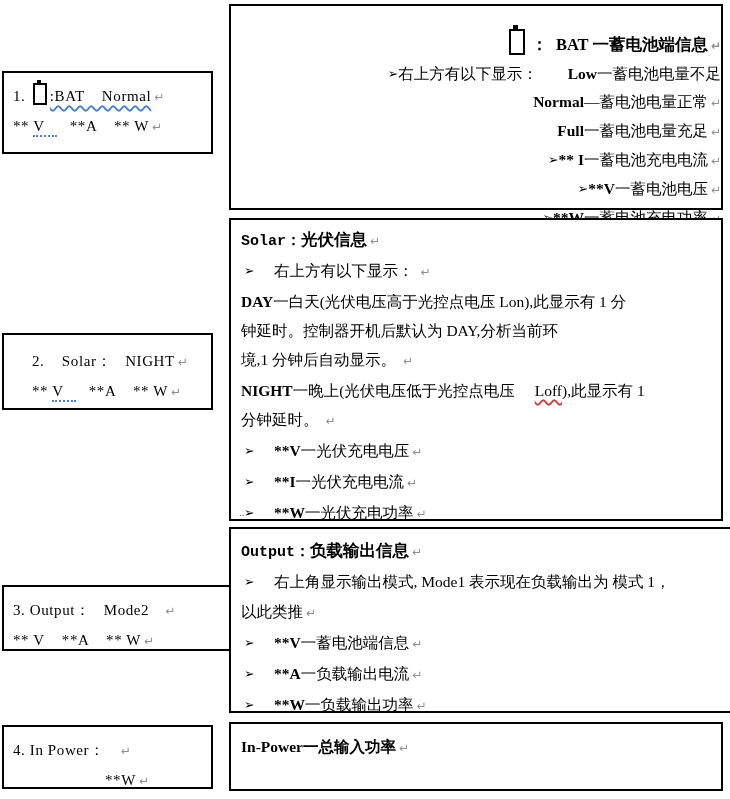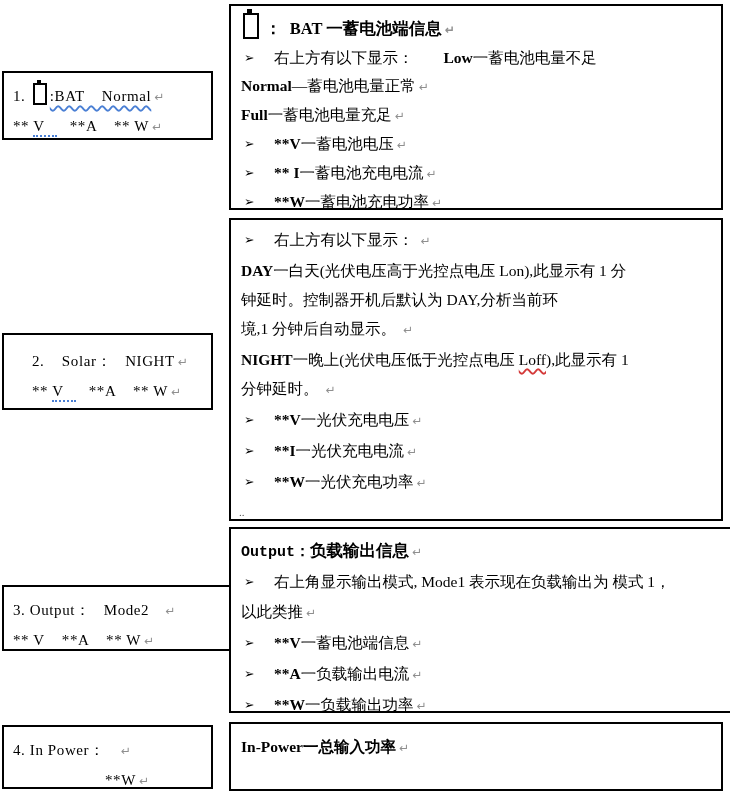--- a/index.html
+++ b/index.html
@@ -3,30 +3,30 @@
 <meta charset="utf-8">
 <style>
   html,body{margin:0;padding:0;background:#fff;}
   .canvas{position:relative;width:730px;height:799px;background:#fff;overflow:hidden;
           font-family:"Liberation Serif","DejaVu Serif",serif;color:#000;}
   .box{position:absolute;box-sizing:border-box;border:2px solid #000;background:#fff;}
 
   
   .lbox{font-size:15px;padding:9px 0 0 9px;letter-spacing:.6px;}
   .lbox .ln{white-space:pre;line-height:29px;}
-  #L1{left:2px;top:71px;width:211px;height:69px;}
+  #L1{left:2px;top:71px;width:211px;height:83px;}
   #L2{left:2px;top:333px;width:211px;height:77px;padding-top:12px;padding-left:28px;}
   #L3{left:2px;top:585px;width:237px;height:66px;}
   #L4{left:2px;top:725px;width:211px;height:64px;}
   .ind-w{padding-left:92px;}
 
   
   .rbox{font-size:15.5px;}
   .rbox .ln{white-space:pre;padding-left:10px;}
-  #R1{left:229px;top:4px;width:494px;height:206px;padding-top:7px;}
+  #R1{left:229px;top:4px;width:494px;height:206px;padding-top:23px;text-align:right;}
   #R1 .ln{line-height:28px;}
   #R2{left:229px;top:218px;width:494px;height:303px;padding-top:5px;}
   #R2 .ln{line-height:29px;}
   #R3{left:229px;top:527px;width:555px;height:186px;padding-top:7px;}
   #R3 .ln{line-height:29px;}
   #R4{left:229px;top:722px;width:494px;height:69px;padding-top:9px;}
   #R4 .ln{line-height:28px;}
 
   .heading{font-weight:bold;font-size:16.5px;}
   .key{font-weight:bold;}
@@ -37,21 +37,21 @@
   .ind-day{padding-left:83px;}    
   .ind-mode{padding-left:43px;}   
   .low-gap{margin-left:30px;}
 
   .ret{color:#8f8f8f;font-size:12px;margin-left:3px;letter-spacing:0;
        font-family:"DejaVu Sans",sans-serif;}
   .wavy{text-decoration:underline;text-decoration-style:wavy;
         text-decoration-color:#4a7fd4;text-decoration-thickness:1.5px;text-underline-offset:4px;}
   .dotv{border-bottom:2px dotted #4a7fd4;padding-right:12px;padding-bottom:1px;}
   .spell-red{text-decoration:underline;text-decoration-style:wavy;
-        text-decoration-color:#d43a3a;text-decoration-thickness:1.5px;text-underline-offset:3px;}
+        text-decoration-color:#d43a3a;text-decoration-thickness:1.5px;text-underline-offset:3px;margin-left:16px;}
 
   
   .bat{display:inline-block;position:relative;border:2px solid #000;background:#fff;}
   .bat-sm{width:10px;height:18px;margin:0 3px 0 3px;vertical-align:-4px;}
   .bat-sm::before{content:"";position:absolute;left:2px;top:-5px;width:4px;height:3px;background:#000;}
   .bat-lg{width:12px;height:22px;margin:0 6px 0 2px;vertical-align:-5px;}
   .bat-lg::before{content:"";position:absolute;left:2px;top:-6px;width:5px;height:4px;background:#000;}
 
   .artifact{position:absolute;left:8px;bottom:1px;font-size:11px;color:#555;}
 </style>
@@ -78,26 +78,27 @@
   <div class="box lbox" id="L4">
     <div class="ln"><span>4. In Power：   </span><span class="ret">↵</span></div>
     <div class="ln ind-w"><span>**W</span><span class="ret">↵</span></div>
   </div>
 
   <div class="box rbox" id="R1">
     <div class="ln heading"><span class="bat bat-lg"></span><span>：  </span><span>BAT 一蓄电池端信息</span><span class="ret">↵</span></div>
     <div class="ln b"><span class="bullet">➢</span><span>右上方有以下显示：</span><span class="low-gap key">Low</span><span>一蓄电池电量不足</span></div>
     <div class="ln ind-lvl"><span class="key">Normal</span><span>—蓄电池电量正常</span><span class="ret">↵</span></div>
     <div class="ln ind-lvl"><span class="key">Full</span><span>一蓄电池电量充足</span><span class="ret">↵</span></div>
+    <div class="ln b"><span class="bullet">➢</span><span class="key">** I</span><span>一蓄电池充电电流</span><span class="ret">↵</span></div>
     <div class="ln b"><span class="bullet">➢</span><span class="key">**V</span><span>一蓄电池电压</span><span class="ret">↵</span></div>
-    <div class="ln b"><span class="bullet">➢</span><span class="key">** I</span><span>一蓄电池充电电流</span><span class="ret">↵</span></div>
     <div class="ln b"><span class="bullet">➢</span><span class="key">**W</span><span>一蓄电池充电功率</span><span class="ret">↵</span></div>
   </div>
 
   <div class="box rbox" id="R2">
+    <div class="ln"><span class="mono-key">Solar：</span><span class="heading">光伏信息</span><span class="ret">↵</span></div>
     <div class="ln b"><span class="bullet">➢</span><span>右上方有以下显示： </span><span class="ret">↵</span></div>
     <div class="ln"><span class="key">DAY</span><span>一白天(光伏电压高于光控点电压 Lon),此显示有 1 分</span></div>
     <div class="ln ind-day"><span>钟延时。控制器开机后默认为 DAY,分析当前环</span></div>
     <div class="ln ind-day"><span>境,1 分钟后自动显示。 </span><span class="ret">↵</span></div>
     <div class="ln"><span class="key">NIGHT</span><span>一晚上(光伏电压低于光控点电压 </span><span class="spell-red">Loff</span><span>),此显示有 1</span></div>
     <div class="ln ind-day"><span>分钟延时。 </span><span class="ret">↵</span></div>
     <div class="ln b"><span class="bullet">➢</span><span class="key">**V</span><span>一光伏充电电压</span><span class="ret">↵</span></div>
     <div class="ln b"><span class="bullet">➢</span><span class="key">**I</span><span>一光伏充电电流</span><span class="ret">↵</span></div>
     <div class="ln b"><span class="bullet">➢</span><span class="key">**W</span><span>一光伏充电功率</span><span class="ret">↵</span></div>
     <span class="artifact">..</span>

